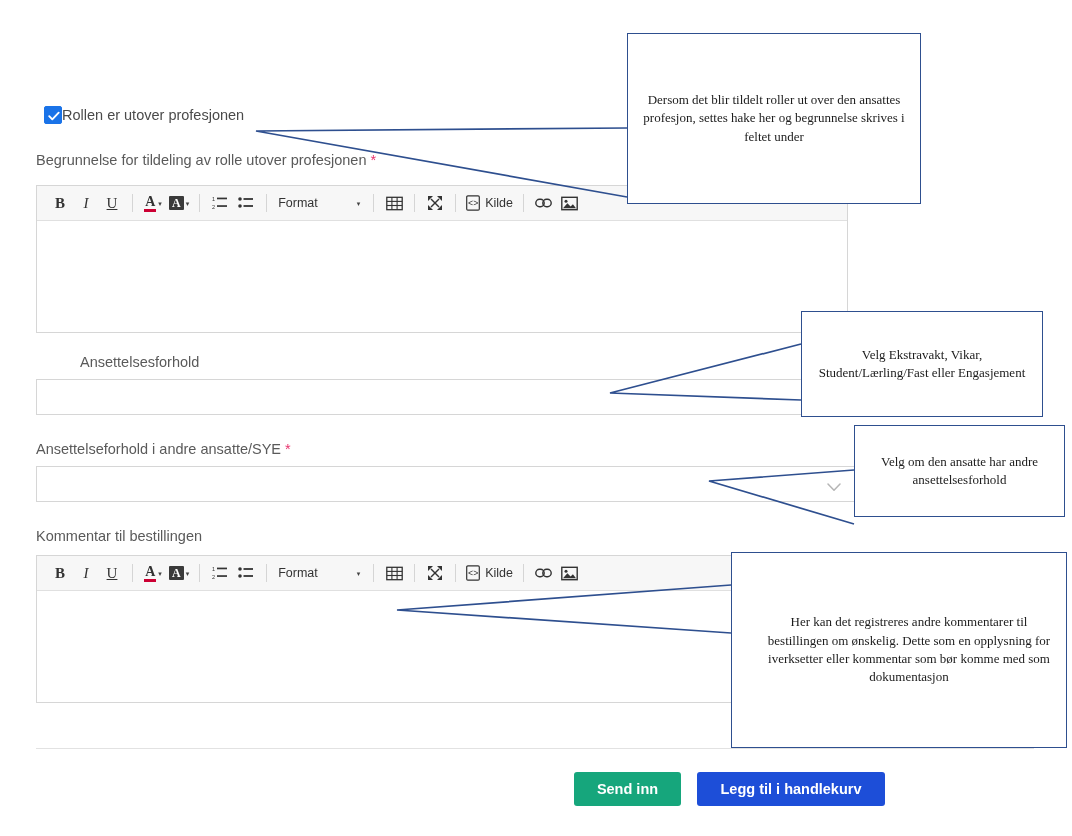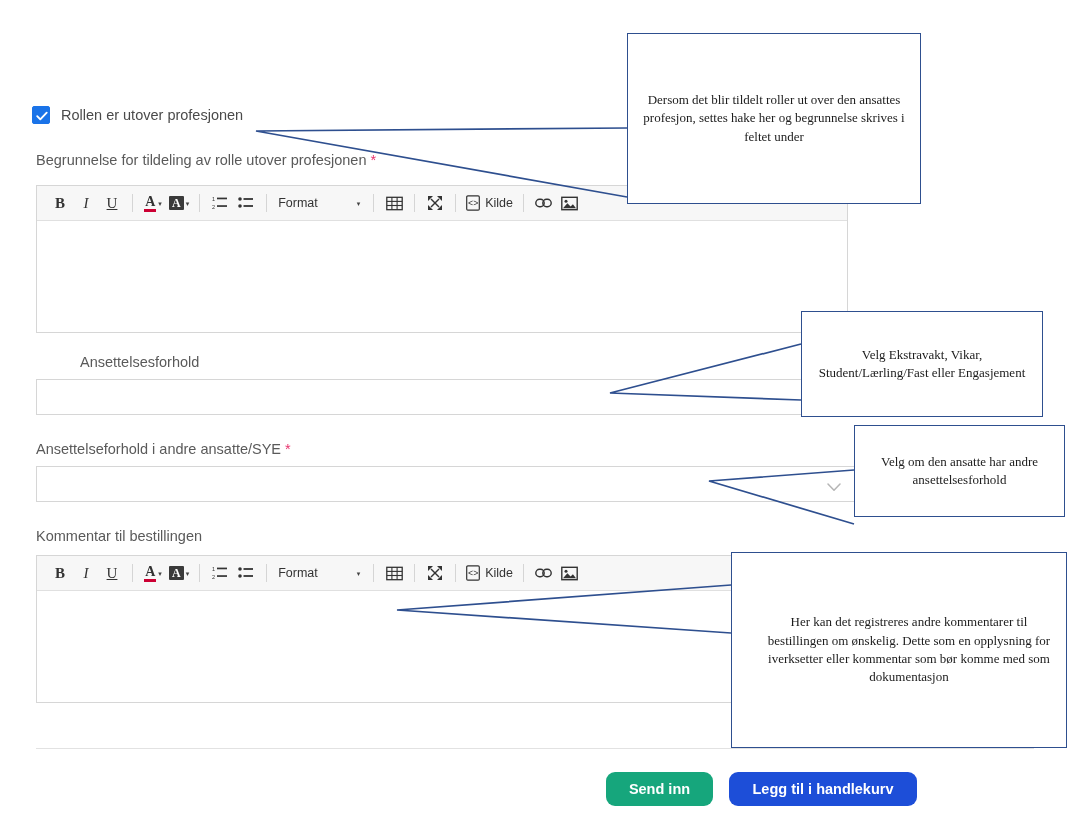--- a/index.html
+++ b/index.html
@@ -9,25 +9,24 @@
     height: 836px;
     position: relative;
     background: #ffffff;
     font-family: "Liberation Sans", sans-serif;
     overflow: hidden;
   }
 
   
   .check-row {
     position: absolute;
-    left: 32px;
+    left: 44px;
     top: 106px;
     display: flex;
     align-items: center;
-    gap: 11px;
   }
   .cb {
     width: 18px; height: 18px;
     background: #1a73e8;
     border: 1px solid #1a73e8;
     border-radius: 2px;
     position: relative;
     flex: 0 0 auto;
     cursor: pointer;
   }
@@ -156,24 +155,23 @@
     height: 1px;
     background: #e2e2e2;
   }
   .btn {
     position: absolute;
     border: none;
     color: #fff;
     font-family: "Liberation Sans", sans-serif;
     font-size: 14.5px;
     font-weight: bold;
-    border-radius: 9px;
+    border-radius: 3px;
     cursor: pointer;
     height: 34px;
-    margin-left: 32px;
   }
   .btn-send { background: #16a67c; left: 574px; top: 772px; width: 107px; }
   .btn-cart { background: #1d4ed8; left: 697px; top: 772px; width: 188px; }
 
   
   .callout {
     position: absolute;
     border: 1.6px solid #2e4f8f;
     background: #ffffff;
     color: #1b1b1b;

